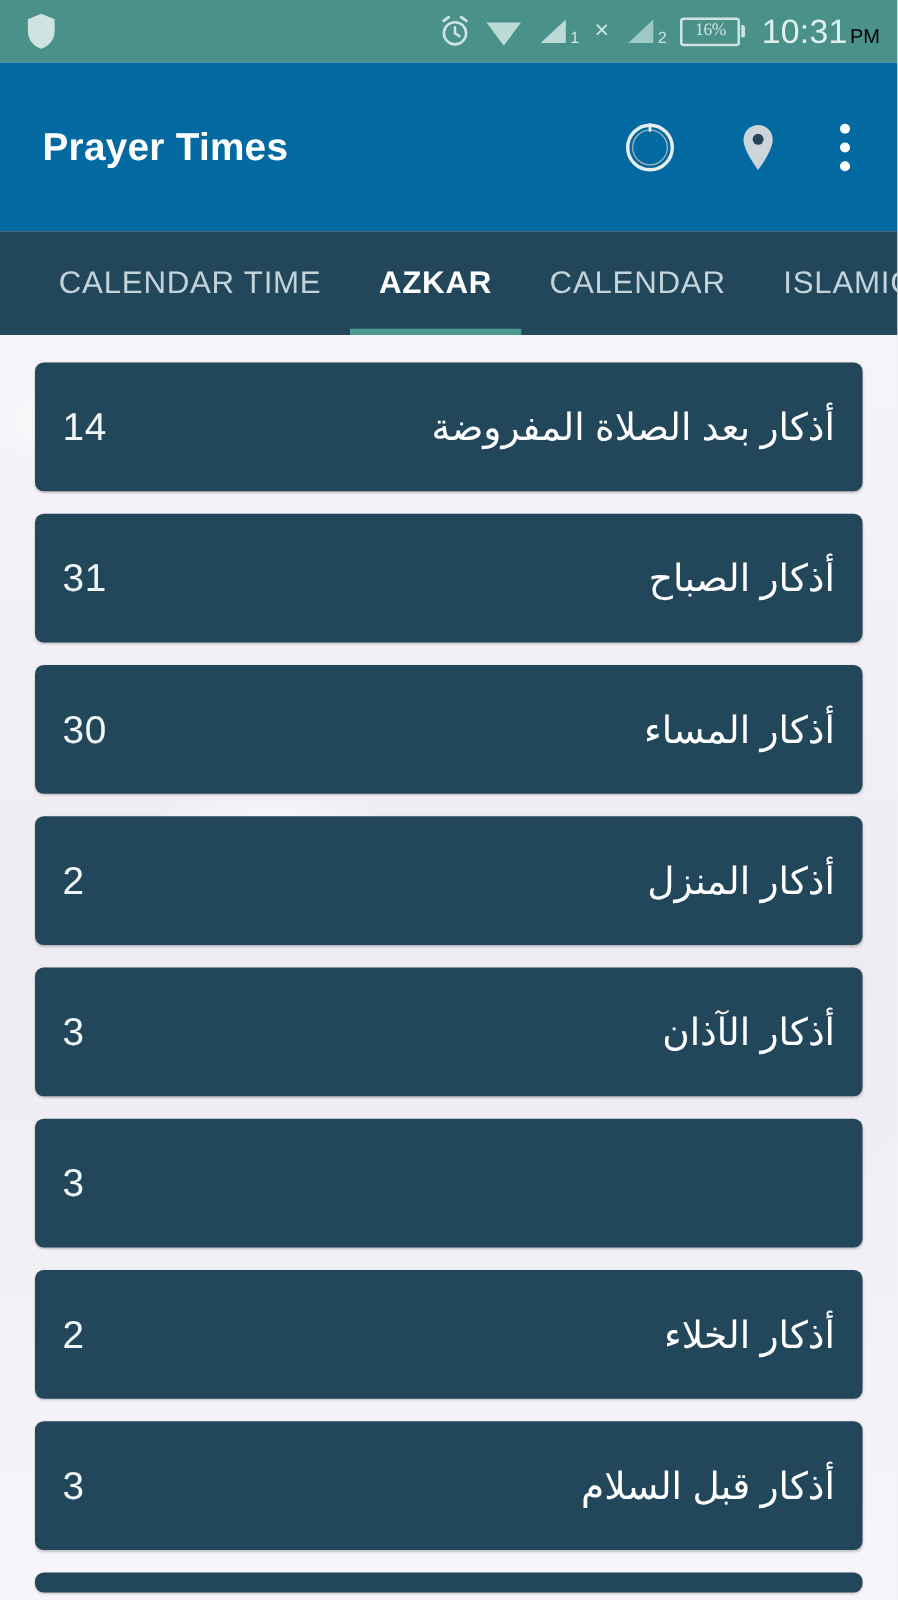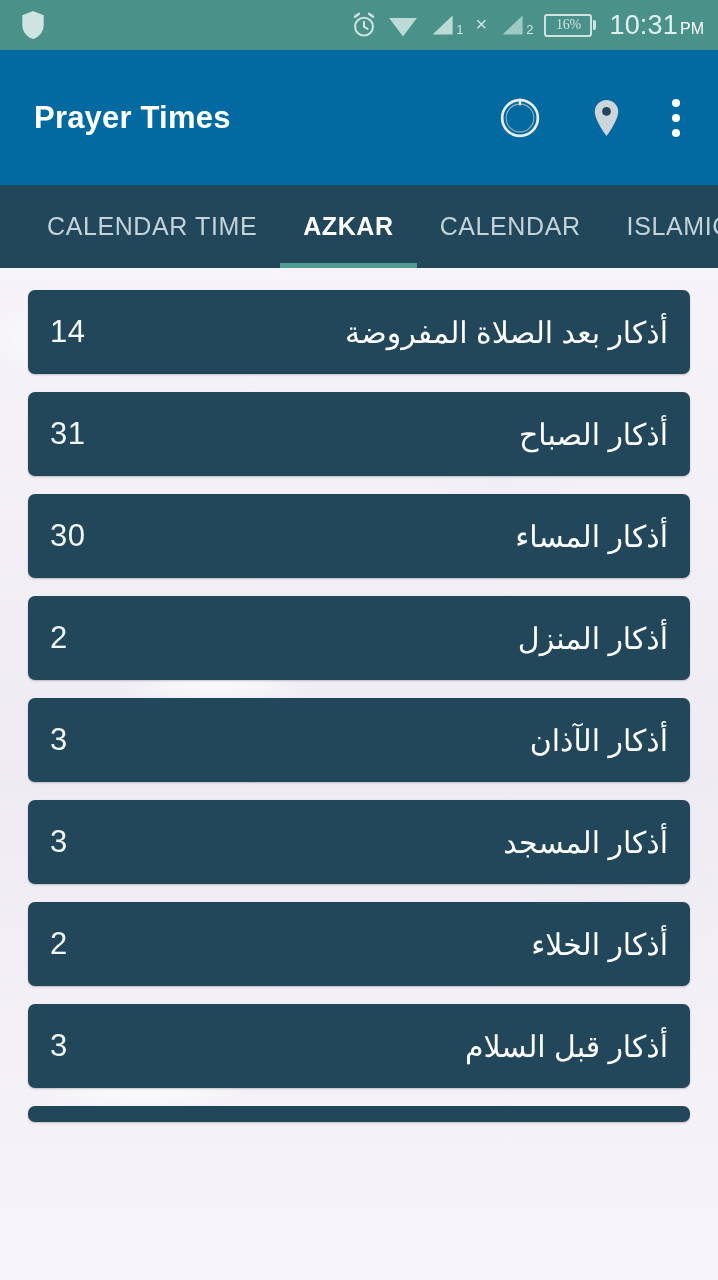--- a/index.html
+++ b/index.html
@@ -85,21 +85,21 @@
     border-radius:0 2px 2px 0;
     margin-left:1px;
   }
   .clock {
     display:flex;
     align-items:baseline;
     gap:2px;
     margin-left:2px;
   }
   .clock-time { font-size:27px; color:#dff0ed; letter-spacing:0.2px; }
-  .clock-ampm { font-size:16px; color:#ffffff; }
+  .clock-ampm { font-size:16px; color:#000000; }
 
   
   .app-bar {
     height:135px;
     background:#0369a1;
     display:flex;
     align-items:center;
     padding:0 24px 0 34px;
     position:relative;
   }
@@ -179,21 +179,21 @@
       radial-gradient(ellipse 150px 60px at 30% 40%, rgba(255,255,255,.85), rgba(255,255,255,0) 70%),
       radial-gradient(ellipse 200px 80px at 85% 62%, rgba(238,235,243,.8), rgba(255,255,255,0) 70%),
       radial-gradient(ellipse 160px 60px at 20% 80%, rgba(255,255,255,.8), rgba(255,255,255,0) 70%),
       linear-gradient(180deg,#f6f4f8 0%, #eeecf2 50%, #f7f5f9 100%);
     pointer-events:none;
   }
   .list { position:relative; padding:22px 28px 0 28px; }
 
   .card {
     position:relative;
-    height:84px;
+    height:103px;
     background:#22475a;
     border-radius:7px;
     margin-bottom:18px;
     display:flex;
     align-items:center;
     padding:0 22px;
     box-shadow:0 1px 2px rgba(0,0,0,.22);
   }
   .card-count {
     font-size:31px;
@@ -328,21 +328,20 @@
         <span class="card-title">أذكار المنزل</span>
       </div>
 
       <div class="card">
         <span class="card-count">3</span>
         <span class="card-title">أذكار الآذان</span>
       </div>
 
       <div class="card">
         <span class="card-count">3</span>
-        <span class="card-title">أذكار المسجد</span>
       </div>
 
       <div class="card">
         <span class="card-count">2</span>
         <span class="card-title">أذكار الخلاء</span>
       </div>
 
       <div class="card">
         <span class="card-count">3</span>
         <span class="card-title">أذكار قبل السلام</span>

